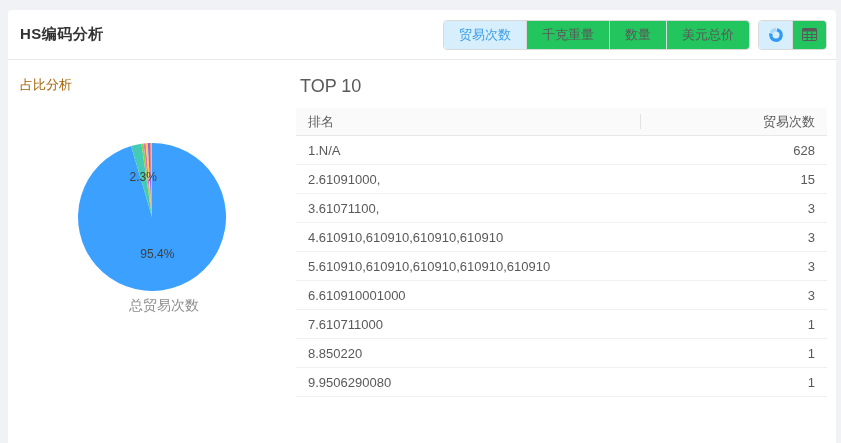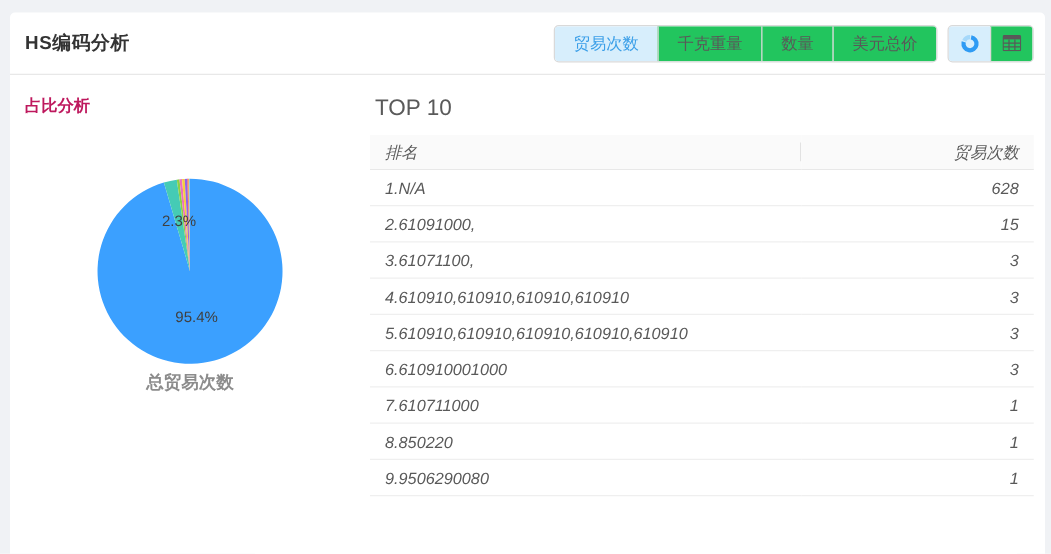--- a/index.html
+++ b/index.html
@@ -22,28 +22,28 @@
   .btn-group{display:flex;border:1px solid #d9d9d9;border-radius:4px;overflow:hidden;background:#fff;}
   .btn{
     padding:0 15px;height:28px;line-height:28px;font-size:13px;color:#595959;
     border-left:1px solid #d9d9d9;cursor:pointer;white-space:nowrap;background:#22c55e;
   }
   .btn:first-child{border-left:none;}
   .btn.active{background:#d7eefc;color:#3b9fe8;}
   .icon-btn{width:33px;height:28px;display:flex;align-items:center;justify-content:center;padding:0;}
   .card-body{position:relative;display:flex;}
   .left-panel{position:relative;width:288px;height:383px;flex:none;}
-  .panel-label{position:absolute;top:16px;left:12px;font-size:13px;color:#be185d;font-weight:bold;}
+  .panel-label{position:absolute;top:16px;left:12px;font-size:13px;color:#a16207;}
   .pie-wrap{position:absolute;top:82px;left:50%;transform:translateX(-50%);width:150px;height:150px;}
-  .totals{position:absolute;top:237px;left:0;width:100%;text-align:center;font-weight:bold;}
+  .totals{position:absolute;top:237px;left:12px;width:100%;text-align:center;}
   .total-label{font-size:14px;color:#8c8c8c;}
   .total-value{font-size:26px;color:#3b9fe8;margin-top:5px;}
   .right-panel{flex:1;padding:0 9px 0 0;box-sizing:border-box;}
   .top10-label{font-size:18px;color:#5a5a5a;margin:16px 0 11px 4px;}
-  table.rank-table{width:100%;border-collapse:collapse;font-size:13px;table-layout:fixed;font-style:italic;}
+  table.rank-table{width:100%;border-collapse:collapse;font-size:13px;table-layout:fixed;}
   .rank-table th{
     background:#fafafa;color:#5c5c5c;font-weight:normal;height:27px;
     padding:0 12px;text-align:left;position:relative;border-bottom:1px solid #e8e8e8;
   }
   .rank-table th:first-child::after{
     content:"";position:absolute;right:0;top:6px;bottom:6px;width:1px;background:#e2e2e2;
   }
   .rank-table th.value-col,.rank-table td.value-col{text-align:right;}
   .rank-table td{
     height:28px;padding:0 12px;color:#595959;border-bottom:1px solid #efefef;

